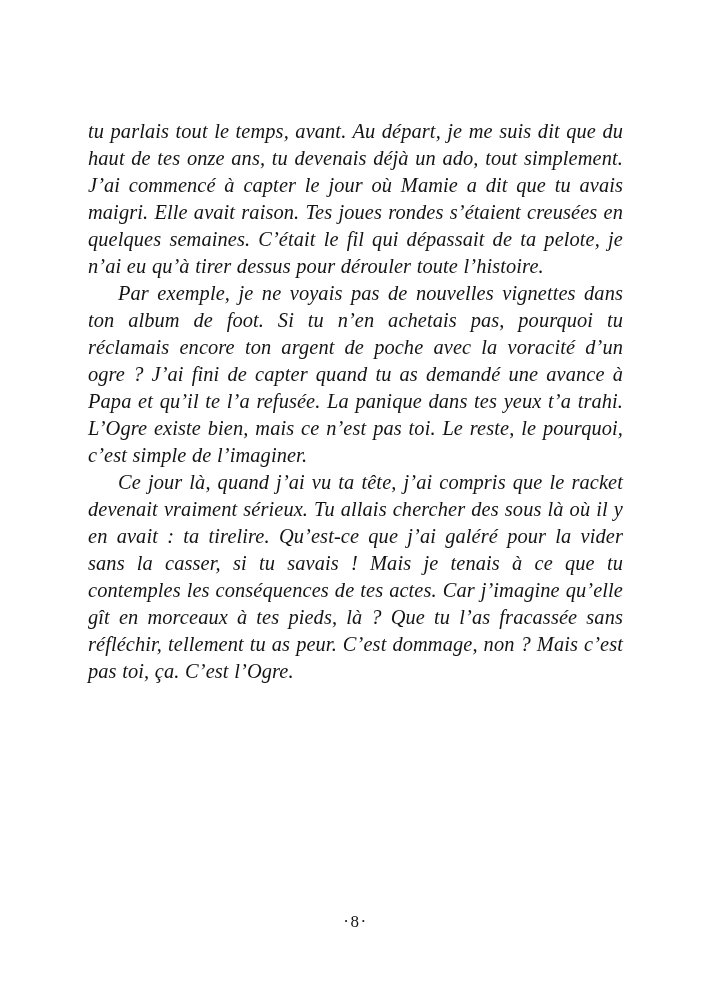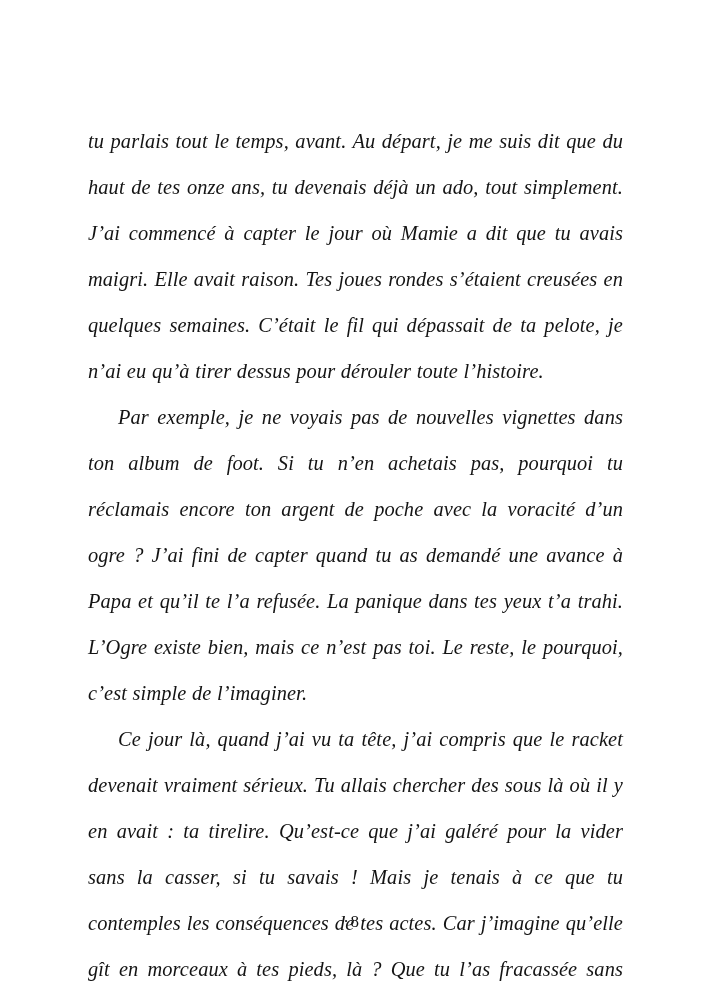--- a/index.html
+++ b/index.html
@@ -26,21 +26,21 @@
     position: absolute;
     left: 88px;
     top: 118px;
     width: 535px;
   }
 
   .para {
     margin: 0;
     font-style: italic;
     font-size: 20.4px;
-    line-height: 46px;
+    line-height: 27px;
     color: #141414;
     text-align: justify;
     text-justify: inter-word;
     letter-spacing: 0.1px;
     word-spacing: 0.4px;
     -webkit-font-smoothing: antialiased;
   }
 
   .para + .para {
     text-indent: 30px;

